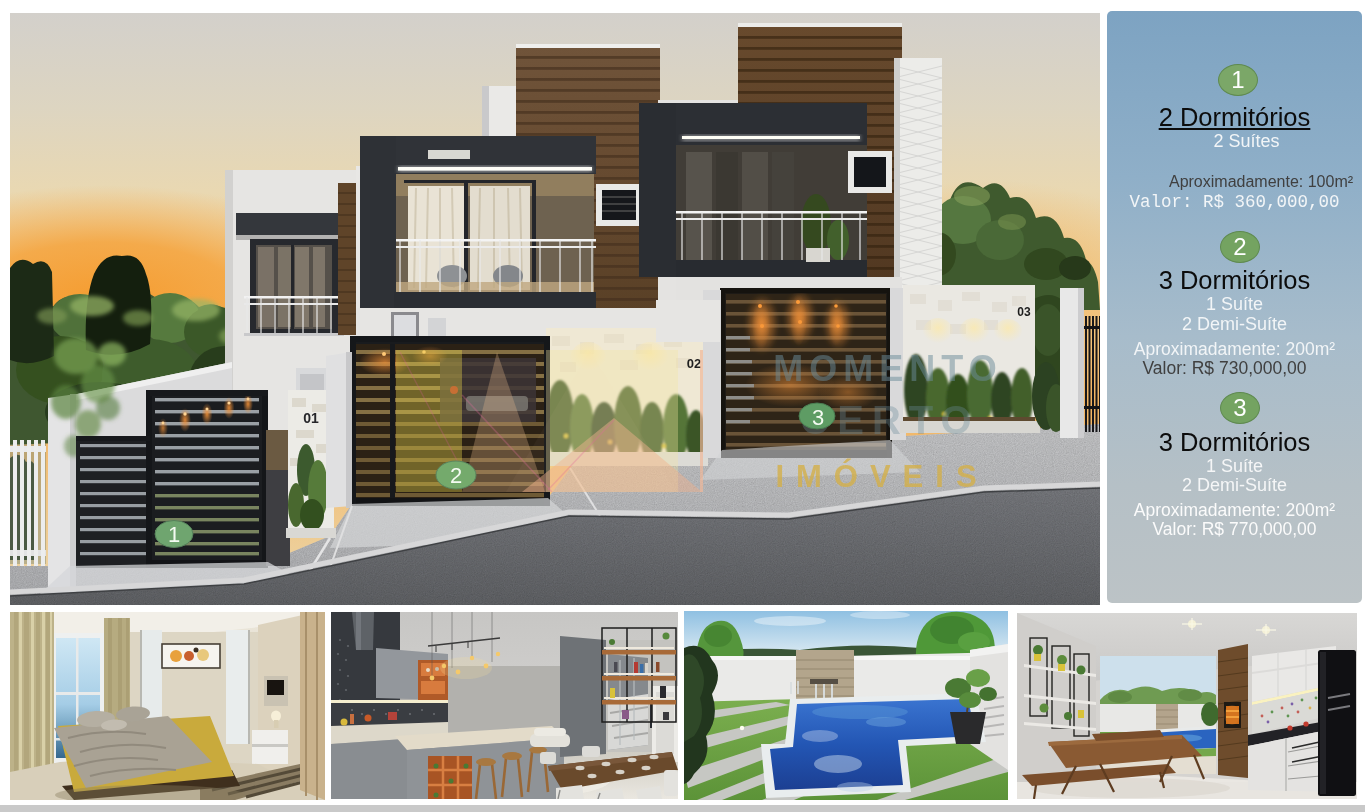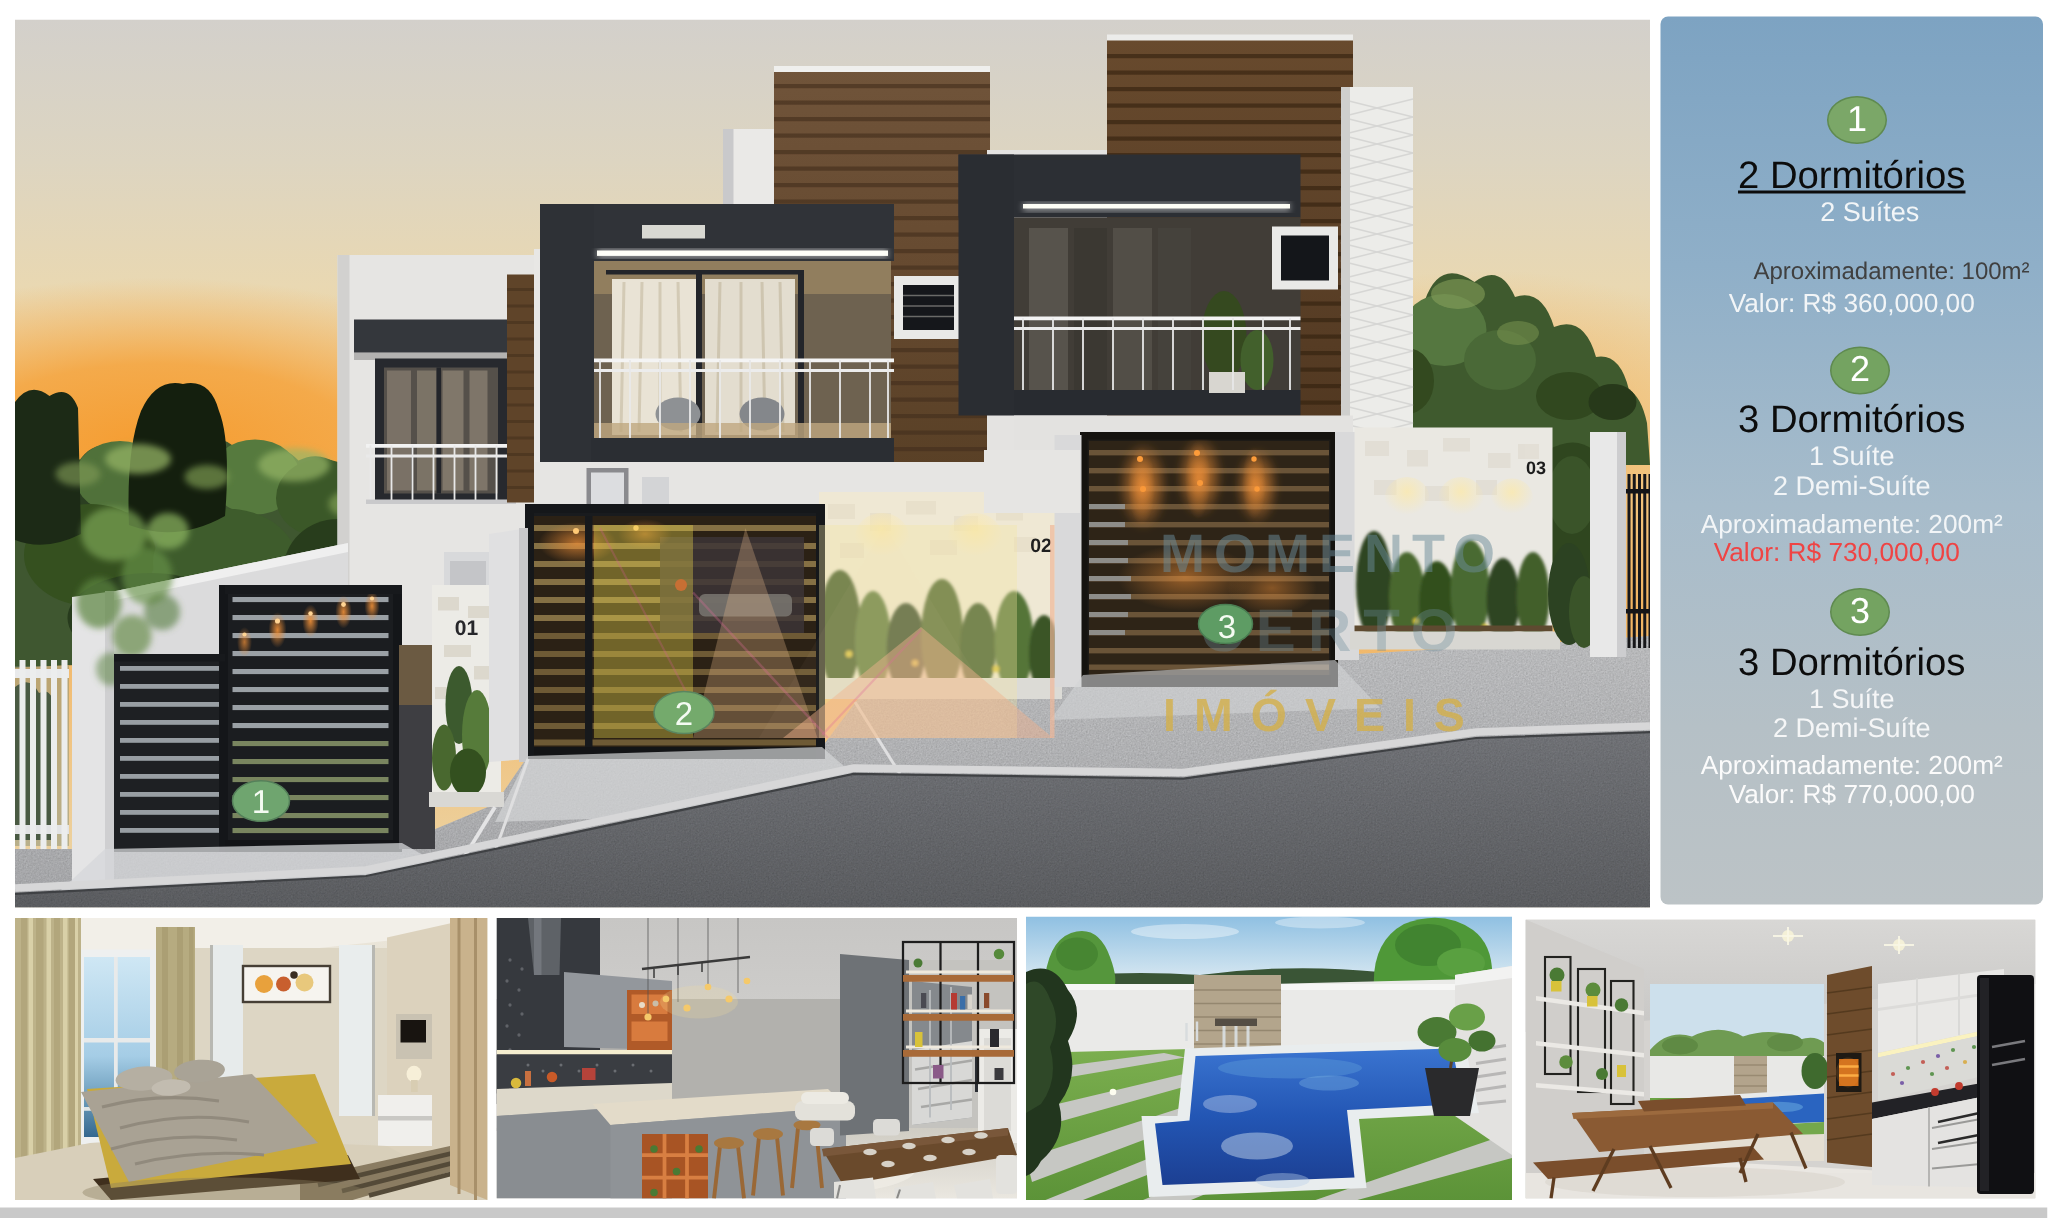--- a/index.html
+++ b/index.html
@@ -692,33 +692,33 @@
 <div class="abs" style="left:1107px;top:11px;width:255px;height:592px;border-radius:5px;background:linear-gradient(180deg,#7da3c2 0%,#8fafc8 28%,#a7bccb 55%,#b5c0c6 80%,#bcc3c6 100%);"></div>
 
 <div class="abs" style="left:1218px;top:64px;width:38px;height:30px;border-radius:50%;background:#7ba768;border:1px solid #5f8a50;color:#fff;font-size:24px;text-align:center;line-height:29px;">1</div>
 
 <div class="abs" style="left:1107px;top:103px;width:255px;text-align:center;font-size:25.5px;color:#0c0c0c;text-decoration:underline;">2 Dormitórios</div>
 
 <div class="abs" style="left:1107px;top:131px;width:279px;text-align:center;font-size:18px;color:#f2f5f7;">2 Suítes</div>
 
 <div class="abs" style="left:1107px;top:173px;width:308px;text-align:center;font-size:16px;color:#404040;">Aproximadamente: 100m²</div>
 
-<div class="abs" style="left:1107px;top:192px;width:255px;text-align:center;font-size:17.5px;color:#f2f5f7;">Valor: R$ 360,000,00</div>
+<div class="abs" style="left:1107px;top:192px;width:255px;text-align:center;font-size:17.5px;color:#f2f5f7;font-family:Liberation Mono, monospace;">Valor: R$ 360,000,00</div>
 
 <div class="abs" style="left:1220px;top:231px;width:38px;height:30px;border-radius:50%;background:#74a361;border:1px solid #5f8a50;color:#fff;font-size:24px;text-align:center;line-height:29px;">2</div>
 
 <div class="abs" style="left:1107px;top:266px;width:255px;text-align:center;font-size:25.5px;color:#0c0c0c;">3 Dormitórios</div>
 
 <div class="abs" style="left:1107px;top:294px;width:255px;text-align:center;font-size:18px;color:#f2f5f7;">1 Suíte</div>
 
 <div class="abs" style="left:1107px;top:314px;width:255px;text-align:center;font-size:18px;color:#f2f5f7;">2 Demi-Suíte</div>
 
 <div class="abs" style="left:1107px;top:339px;width:255px;text-align:center;font-size:17.5px;color:#f2f5f7;">Aproximadamente: 200m²</div>
 
-<div class="abs" style="left:1107px;top:358px;width:235px;text-align:center;font-size:17.5px;color:#ef4444;">Valor: R$ 730,000,00</div>
+<div class="abs" style="left:1107px;top:358px;width:235px;text-align:center;font-size:17.5px;color:#404040;">Valor: R$ 730,000,00</div>
 
 <div class="abs" style="left:1220px;top:392px;width:38px;height:30px;border-radius:50%;background:#74a361;border:1px solid #5f8a50;color:#fff;font-size:24px;text-align:center;line-height:29px;">3</div>
 
 <div class="abs" style="left:1107px;top:428px;width:255px;text-align:center;font-size:25.5px;color:#0c0c0c;">3 Dormitórios</div>
 
 <div class="abs" style="left:1107px;top:456px;width:255px;text-align:center;font-size:18px;color:#f5f6f7;">1 Suíte</div>
 
 <div class="abs" style="left:1107px;top:475px;width:255px;text-align:center;font-size:18px;color:#f5f6f7;">2 Demi-Suíte</div>
 
 <div class="abs" style="left:1107px;top:500px;width:255px;text-align:center;font-size:17.5px;color:#fbfbfb;">Aproximadamente: 200m²</div>

